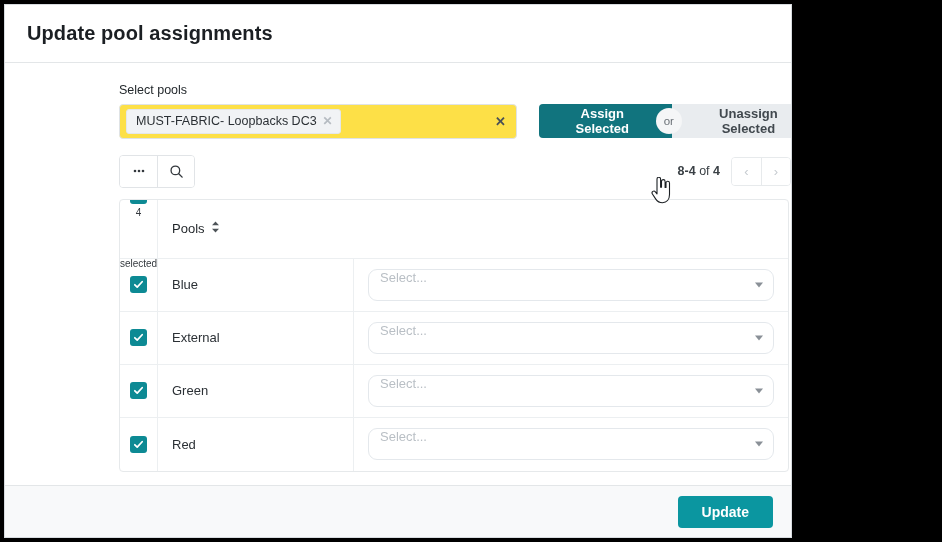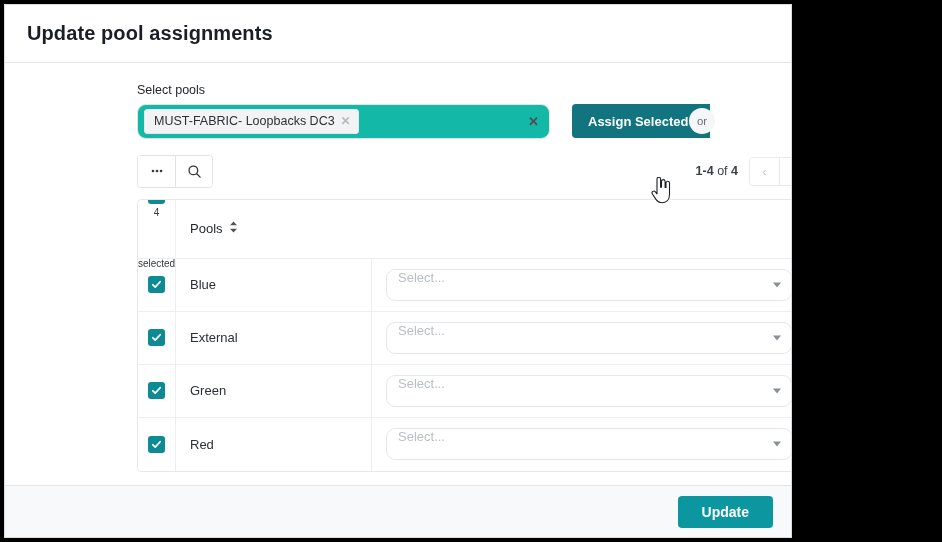--- a/index.html
+++ b/index.html
@@ -38,21 +38,21 @@
 
   
   .dlg-body {
     position: relative;
     height: 423px;
     background: #fff;
   }
 
   .content {
     position: absolute;
-    left: 132px;
+    left: 114px;
     top: 20px;
     width: 700px;
   }
 
   .field-label {
     font-size: 12.5px;
     color: #23282c;
     margin-bottom: 6px;
     line-height: 1.2;
   }
@@ -62,22 +62,22 @@
     display: flex;
     align-items: flex-start;
     gap: 22px;
   }
 
   .multiselect {
     position: relative;
     width: 413px;
     min-height: 34px;
     border: 1px solid #dfe3e6;
-    border-radius: 9px;
-    background: #14b8a6;
+    border-radius: 4px;
+    background: #fde047;
     display: flex;
     align-items: center;
     padding: 4px 30px 4px 6px;
   }
   .chip {
     display: inline-flex;
     align-items: center;
     gap: 6px;
     background: #f1f3f5;
     border: 1px solid #e4e7ea;
@@ -375,20 +375,21 @@
           <span class="chip">
             <span>MUST-FABRIC- Loopbacks DC3</span>
             <span class="chip-x">✕</span>
           </span>
           <span class="ms-clear">✕</span>
         </div>
 
         <div class="toggle-group">
           <button class="toggle-btn active">Assign Selected</button>
           <span class="toggle-or">or</span>
+          <button class="toggle-btn inactive">Unassign Selected</button>
         </div>
 
       </div>
 
       <div class="toolbar-row">
         <div class="btn-group">
           <button class="icon-btn" title="more">
             <svg width="14" height="14" viewBox="0 0 14 14" aria-hidden="true">
               <circle cx="3" cy="7" r="1.3" fill="#33383d"></circle>
               <circle cx="7" cy="7" r="1.3" fill="#33383d"></circle>
@@ -398,21 +399,21 @@
           <button class="icon-btn" title="search">
             <svg width="15" height="15" viewBox="0 0 16 16" aria-hidden="true">
               <circle cx="6.8" cy="6.8" r="4.6" fill="none" stroke="#33383d" stroke-width="1.4"></circle>
               <line x1="10.4" y1="10.4" x2="14" y2="14" stroke="#33383d" stroke-width="1.5" stroke-linecap="round"></line>
             </svg>
           </button>
         </div>
 
         <div class="pager">
           <div class="pager-text">
-            <b>1-4</b><span> of </span><b>4</b>
+            <b>8-4</b><span> of </span><b>4</b>
           </div>
           <div class="pager-btns">
             <button class="pager-btn">‹</button>
             <button class="pager-btn">›</button>
           </div>
         </div>
       </div>
 
       <div class="tbl">
 

